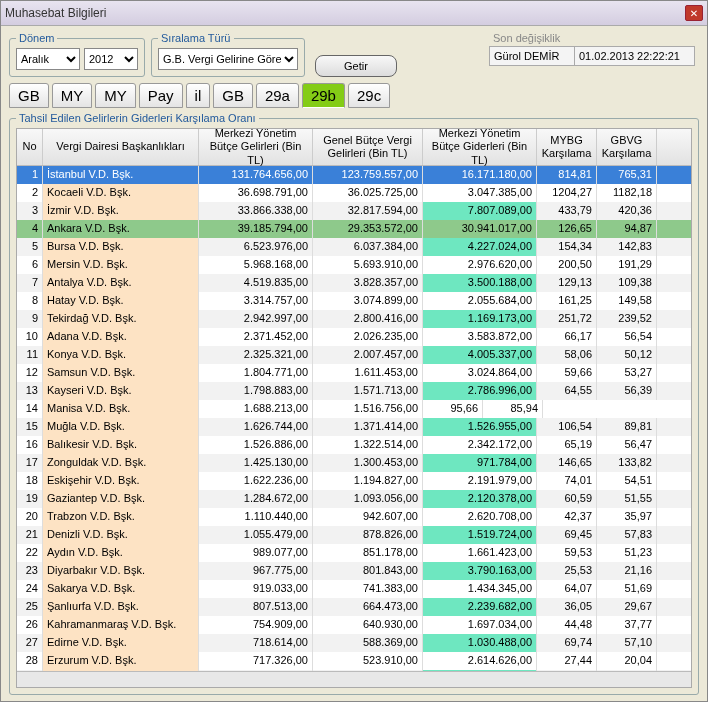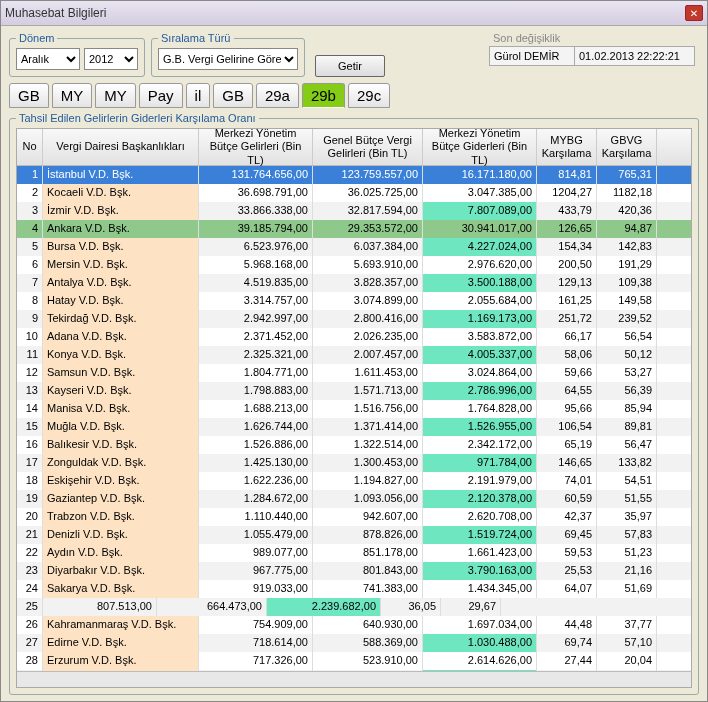--- a/index.html
+++ b/index.html
@@ -63,27 +63,27 @@
   select {
     font-family: inherit;
     font-size: 11px;
     height: 22px;
     border: 1px solid #888;
     background: #fff;
   }
   .siralama select { width: 140px; }
   .getir-btn {
     height: 22px;
-    padding: 0 22px;
+    padding: 0 28px;
     border: 1px solid #666;
     background: linear-gradient(#f8f8f8,#dcdcdc);
     font-family: inherit;
     font-size: 11px;
     cursor: pointer;
-    border-radius: 2px;
+    border-radius: 8px;
     margin-left: 4px;
     margin-top: 11px;
   }
   .last-change {
     margin-left: auto;
     width: 210px;
   }
   .last-change .fields {
     display: flex;
     gap: 0;
@@ -374,21 +374,20 @@
               <div class="cell c-gv">1.571.713,00</div>
               <div class="cell c-mg hl-mg">2.786.996,00</div>
               <div class="cell c-myk">64,55</div>
               <div class="cell c-gbk">56,39</div>
             </div>
             <div class="row">
               <div class="cell c-no">14</div>
               <div class="cell c-name cell-name">Manisa V.D. Bşk.</div>
               <div class="cell c-mb">1.688.213,00</div>
               <div class="cell c-gv">1.516.756,00</div>
-              <div class="cell c-mg">1.764.828,00</div>
               <div class="cell c-myk">95,66</div>
               <div class="cell c-gbk">85,94</div>
             </div>
             <div class="row">
               <div class="cell c-no">15</div>
               <div class="cell c-name cell-name">Muğla V.D. Bşk.</div>
               <div class="cell c-mb">1.626.744,00</div>
               <div class="cell c-gv">1.371.414,00</div>
               <div class="cell c-mg hl-mg">1.526.955,00</div>
               <div class="cell c-myk">106,54</div>
@@ -470,20 +469,21 @@
               <div class="cell c-no">24</div>
               <div class="cell c-name cell-name">Sakarya V.D. Bşk.</div>
               <div class="cell c-mb">919.033,00</div>
               <div class="cell c-gv">741.383,00</div>
               <div class="cell c-mg">1.434.345,00</div>
               <div class="cell c-myk">64,07</div>
               <div class="cell c-gbk">51,69</div>
             </div>
             <div class="row">
               <div class="cell c-no">25</div>
+              <div class="cell c-name cell-name">Şanlıurfa V.D. Bşk.</div>
               <div class="cell c-mb">807.513,00</div>
               <div class="cell c-gv">664.473,00</div>
               <div class="cell c-mg hl-mg">2.239.682,00</div>
               <div class="cell c-myk">36,05</div>
               <div class="cell c-gbk">29,67</div>
             </div>
             <div class="row">
               <div class="cell c-no">26</div>
               <div class="cell c-name cell-name">Kahramanmaraş V.D. Bşk.</div>
               <div class="cell c-mb">754.909,00</div>

